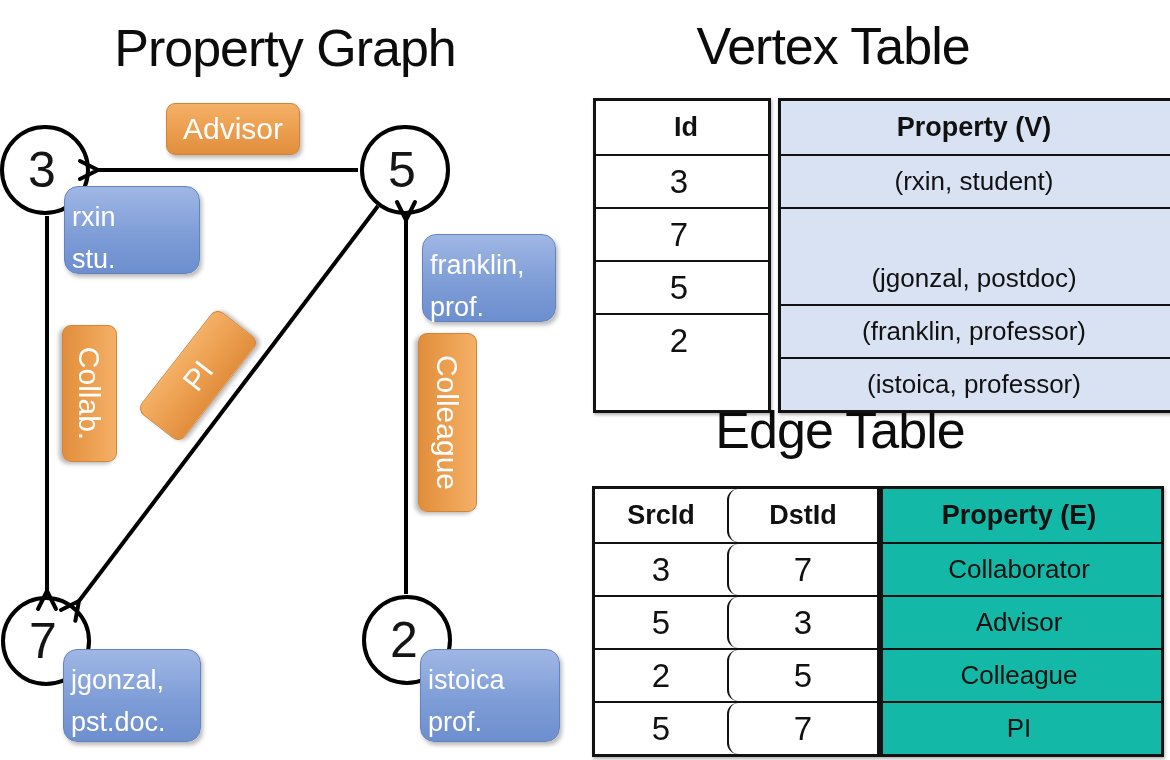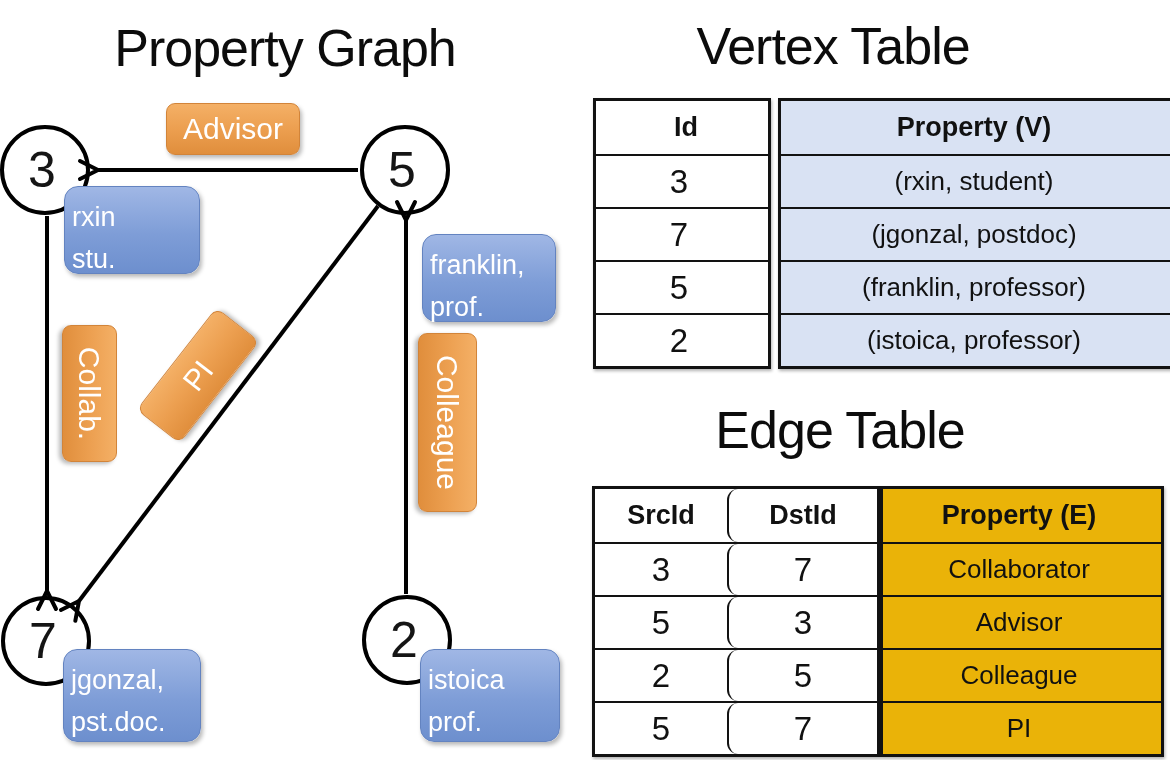--- a/index.html
+++ b/index.html
@@ -41,21 +41,21 @@
   .row{display:flex;border-top:2.5px solid #121212;}
   .row.hdr{border-top:none;}
   .cell{
     height:51px;display:flex;align-items:center;justify-content:center;
     font-size:33px;font-weight:300;box-sizing:border-box;
   }
   .hdr .cell{height:53px;font-size:27px;font-weight:700;}
   .cell.prop{font-size:26px;}
   .cell.c2nd{border-left:2.5px solid #121212;border-radius:11px;}
   .bg-blue{background:#D9E2F3;}
-  .bg-tan{background:#eab308;}
+  .bg-tan{background:#14b8a6;}
 </style>
 </head>
 <body>
 
 <div id="stage">
 
   <div class="title" style="left:0;top:18px;width:570px;">Property Graph</div>
   <div class="title" style="left:547px;top:16px;width:572px;">Vertex Table</div>
   <div class="title" style="left:554px;top:400px;width:572px;">Edge Table</div>
 
@@ -125,21 +125,21 @@
         </div>
     </div>
     <div class="sub bg-blue" style="width:392px;">
       <div class="row hdr">
           <div class="cell" style="width:386px;">Property (V)</div>
         </div>
       <div class="row">
           <div class="cell prop" style="width:386px;">(rxin, student)</div>
         </div>
       <div class="row">
-          <div class="cell prop" style="width:386px;">(jgonzal, postdoc)</div>
+          <div class="cell prop" style="width:386px;margin-top:44px;">(jgonzal, postdoc)</div>
         </div>
       <div class="row">
           <div class="cell prop" style="width:386px;">(franklin, professor)</div>
         </div>
       <div class="row">
           <div class="cell prop" style="width:386px;">(istoica, professor)</div>
         </div>
     </div>
   </div>
 

